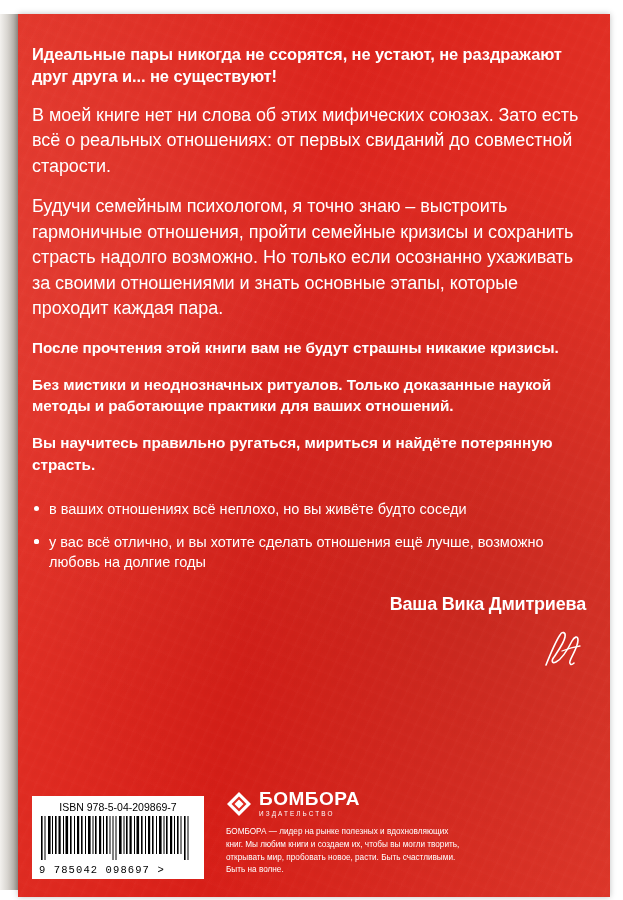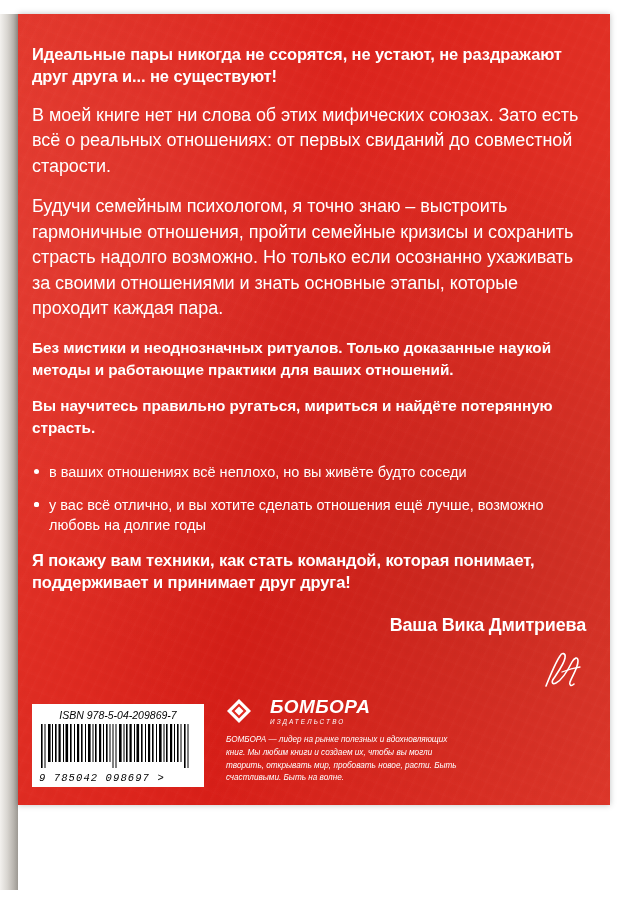--- a/index.html
+++ b/index.html
@@ -18,21 +18,21 @@
     width: 623px;
     height: 900px;
     background: #ffffff;
     box-sizing: border-box;
   }
   .back-panel {
     position: absolute;
     left: 18px;
     top: 14px;
     width: 592px;
-    height: 791px;
+    height: 883px;
     background: #e02c22;
     background-image:
       radial-gradient(circle at 20% 30%, rgba(255,255,255,0.06), rgba(255,255,255,0) 55%),
       radial-gradient(circle at 78% 68%, rgba(0,0,0,0.10), rgba(0,0,0,0) 60%),
       linear-gradient(100deg, #e3362a 0%, #dc2019 45%, #e5392c 100%);
     box-shadow: 0 0 6px rgba(0,0,0,0.25);
     overflow: hidden;
   }
   .texture {
     position: absolute;
@@ -136,21 +136,20 @@
     flex: 0 0 auto;
   }
   .footer {
     position: absolute;
     left: 14px;
     right: 18px;
     bottom: 18px;
     display: flex;
     align-items: flex-end;
     gap: 22px;
-    font-style: italic;
   }
   .isbn-box {
     background: #ffffff;
     padding: 5px 7px 3px 7px;
     width: 172px;
     box-sizing: border-box;
   }
   .isbn-text {
     font-size: 10.5px;
     color: #000000;
@@ -170,22 +169,22 @@
     letter-spacing: 1.1px;
     color: #000;
     text-align: left;
   }
   .publisher {
     flex: 1;
     padding-bottom: 2px;
   }
   .pub-logo {
     display: flex;
-    align-items: center;
-    gap: 18px;
+    align-items: flex-end;
+    gap: 7px;
     margin-bottom: 9px;
   }
   .pub-mark {
     width: 26px;
     height: 26px;
     flex: 0 0 auto;
   }
   .pub-name {
     color: #ffffff;
     font-size: 19px;
@@ -213,39 +212,39 @@
 <div id="cover">
   <div class="spine"></div>
   <div class="back-panel">
     <div class="texture"></div>
     <div class="content">
 
       <p class="lead">Идеальные пары никогда не ссорятся, не устают, не раздражают друг друга и... не существуют!</p>
 
       <p class="para">В моей книге нет ни слова об этих мифических союзах. Зато есть всё о реальных отношениях: от первых свиданий до совместной старости.</p>
       <p class="para">Будучи семейным психологом, я точно знаю – выстроить гармоничные отношения, пройти семейные кризисы и сохранить страсть надолго возможно. Но только если осознанно ухаживать за своими отношениями и знать основные этапы, которые проходит каждая пара.</p>
+      <p class="para bold">После прочтения этой книги вам не будут страшны никакие кризисы.</p>
       <p class="para bold">Без мистики и неоднозначных ритуалов. Только доказанные наукой методы и работающие практики для ваших отношений.</p>
       <p class="para bold">Вы научитесь правильно ругаться, мириться и найдёте потерянную страсть.</p>
 
 
       <ul class="bullets">
         <li>
           <span class="dot"></span>
           <span>в ваших отношениях всё неплохо, но вы живёте будто соседи</span>
         </li>
         <li>
           <span class="dot"></span>
         </li>
         <li>
           <span class="dot"></span>
           <span>у вас всё отлично, и вы хотите сделать отношения ещё лучше, возможно любовь на долгие годы</span>
         </li>
       </ul>
 
-      <p class="closing">Я покажу вам техники, как стать командой, которая понимает, поддерживает и принимает друг друга!</p>
 
       <div class="signature-row">
         <div class="author">Ваша Вика Дмитриева</div>
         <svg class="autograph" viewBox="0 0 46 40">
           <path d="M6 36 C10 26 16 12 20 6 C22 2 26 3 25 8 C24 14 18 22 14 28 C11 32 12 35 16 33 C22 30 28 20 32 12 C34 8 38 6 38 11 C38 18 32 26 30 32 C29 35 31 37 34 34" fill="none" stroke="#ffffff" stroke-width="1.6" stroke-linecap="round"></path>
           <path d="M22 22 C27 20 33 18 40 17" fill="none" stroke="#ffffff" stroke-width="1.3" stroke-linecap="round"></path>
         </svg>
       </div>
 
     </div>

